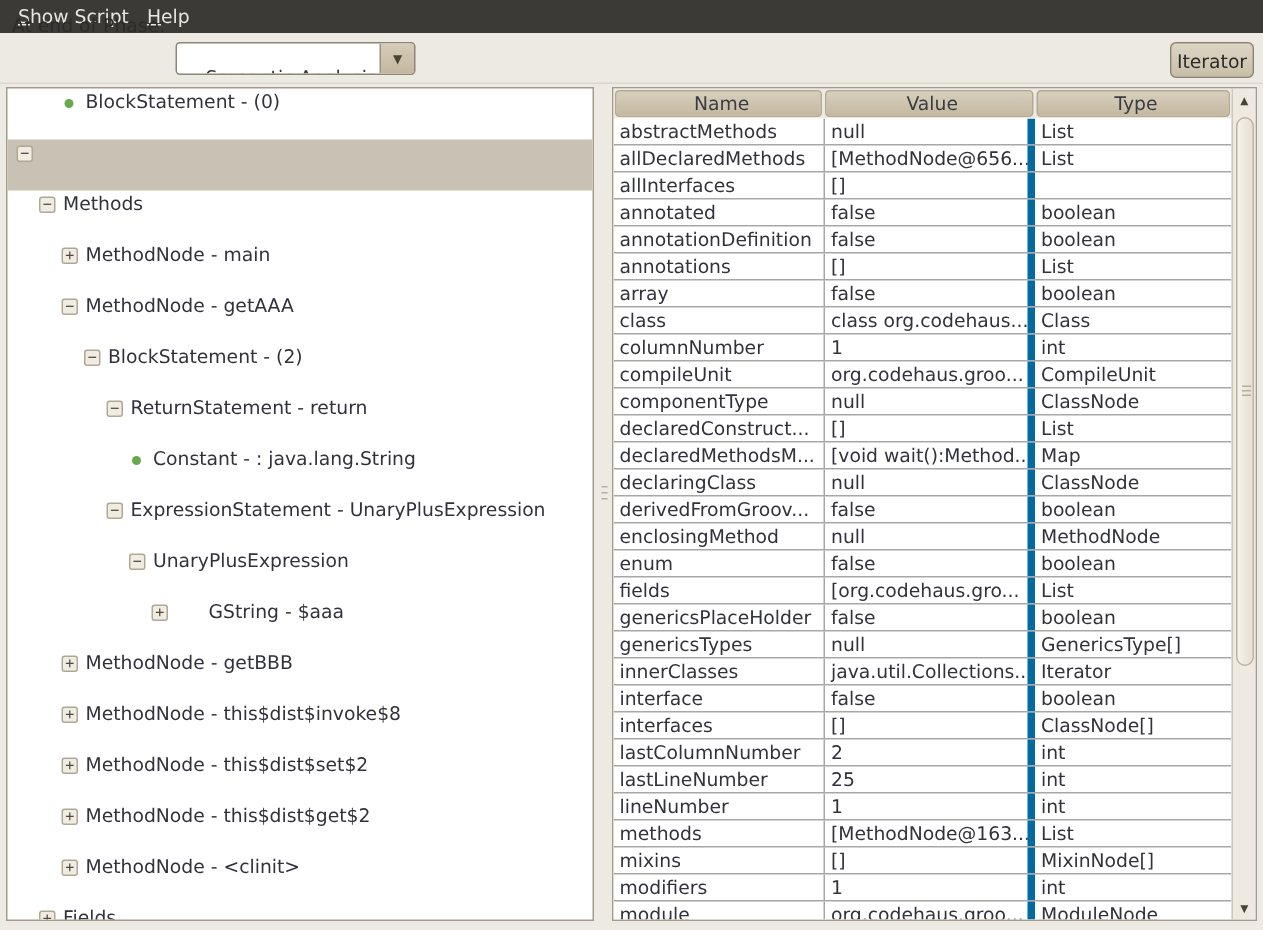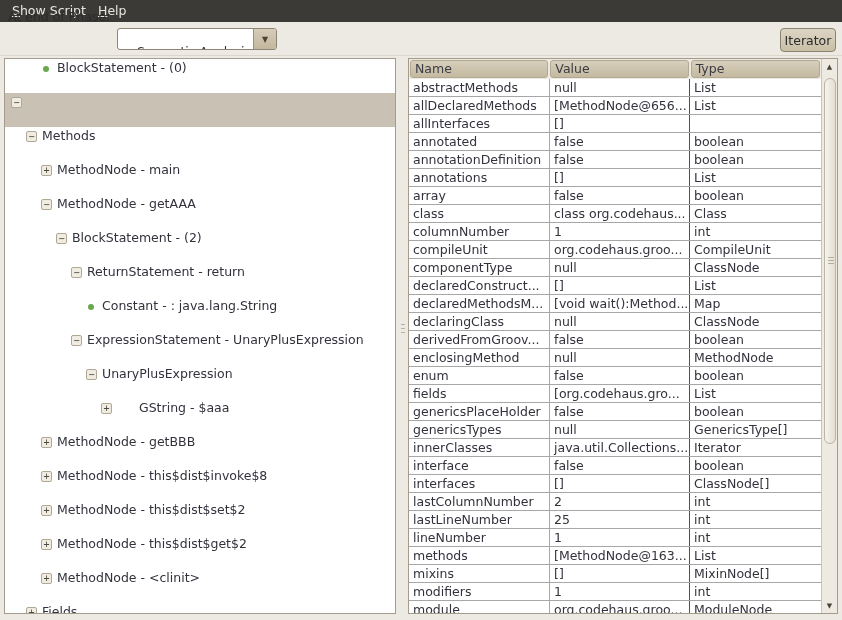--- a/index.html
+++ b/index.html
@@ -195,20 +195,21 @@
     background: linear-gradient(to bottom, #d7cfbd, #c4b9a0);
     border: 1px solid #b3a992;
     border-radius: 3px;
     box-sizing: border-box;
     font-size: 12.5px;
     line-height: 16px;
     color: #3b3b44;
     padding-left: 4px;
     overflow: hidden;
     white-space: nowrap;
+    text-align: center;
   }
   .th.c0 { width: 139px; }
   .th.c1 { width: 139px; }
   .th.c2 { width: 130px; }
   .tbl-body {
     position: absolute;
     left: 0; top: 20px;
     width: 412px; height: 534px;
     overflow: hidden;
     background: #ffffff;
@@ -223,21 +224,21 @@
   .td {
     font-size: 12.5px;
     line-height: 17px;
     color: #32323c;
     padding-left: 4px;
     box-sizing: border-box;
     white-space: nowrap;
     overflow: hidden;
   }
   .td.c0 { width: 141px; border-right: 1px solid #a7a7a7; }
-  .td.c1 { width: 140px; border-right: 1px solid #0369a1; }
+  .td.c1 { width: 140px; border-right: 5px solid #0369a1; }
   .td.c2 { width: 131px; }
 
   
   .vscroll {
     position: absolute;
     right: 0; top: 0;
     width: 16px; height: 554px;
     background: #eeeae2;
     border-left: 1px solid #cdc6b8;
     box-sizing: border-box;

